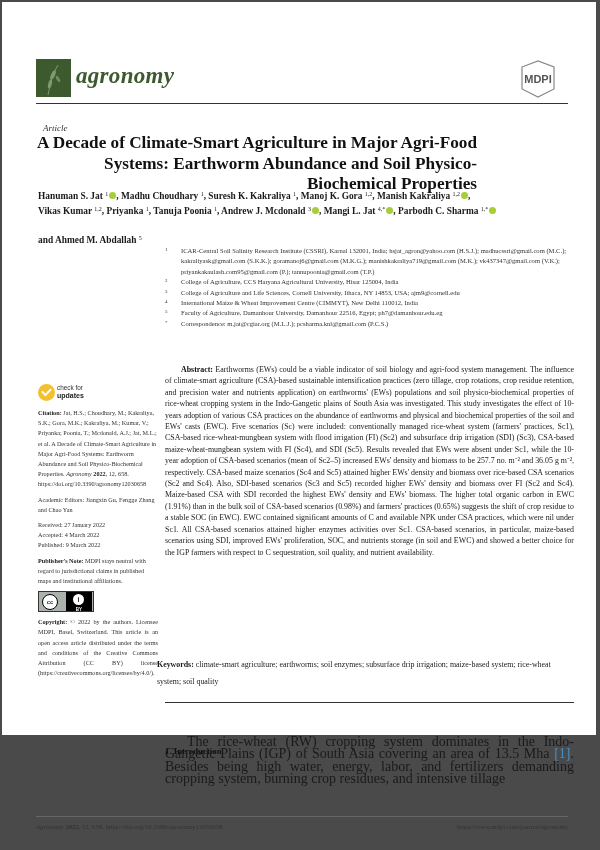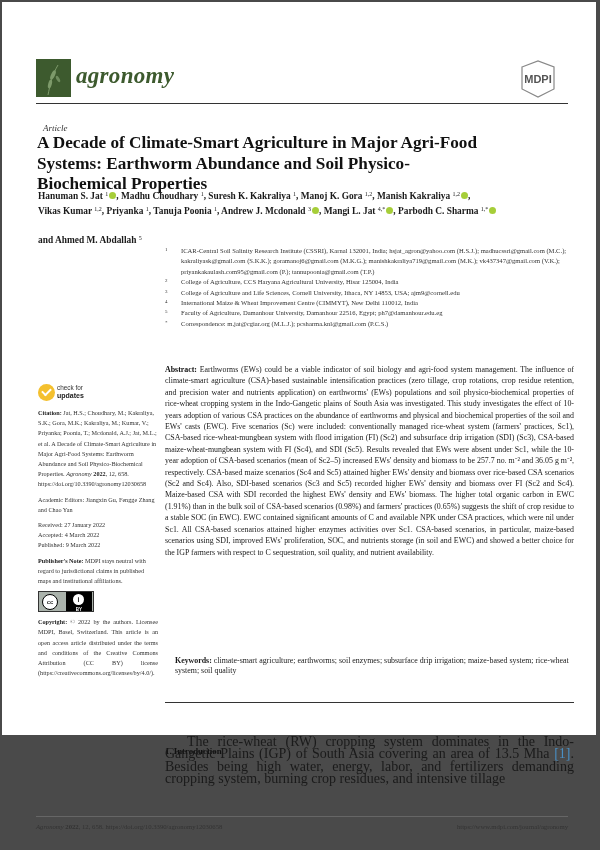--- a/index.html
+++ b/index.html
@@ -26,21 +26,21 @@
     .mdpi { position: absolute; right: 8px; top: 0; width: 44px; height: 40px; }
     .header-rule { position: absolute; left: 0; top: 44px; width: 532px; height: 1px; background: #333; }
 
     .article-type {
       position: absolute; left: 35px; top: 121px;
       font-family: "Liberation Serif", serif; font-style: italic; font-size: 9px; color: #333; margin-left: 6px;
     }
     .title {
       position: absolute; left: 35px; top: 131px; width: 440px;
       font-family: "Liberation Serif", serif; font-weight: bold;
-      font-size: 17.2px; line-height: 20.5px; color: #111;
+      font-size: 17.2px; line-height: 20.5px; color: #111; text-align: right;
     }
     .authors {
       position: absolute; left: 36px; top: 186px; width: 540px;
       font-family: "Liberation Serif", serif; font-weight: bold;
       font-size: 9.4px; line-height: 13.3px; color: #1a1a1a;
     }
     .authors sup { font-size: 6px; font-weight: normal; vertical-align: 3px; }
     .orcid {
       display: inline-block; width: 7px; height: 7px; border-radius: 50%;
       background: #a6ce39; vertical-align: 0px; margin-left: 1px;
@@ -84,24 +84,24 @@
       background: #fff; font-family: "Liberation Sans", sans-serif; font-size: 7px; font-weight: bold; text-align: center; line-height: 11px;
     }
     .cc-by { position: absolute; left: 0; top: 13px; width: 26px; text-align: center; font-family: "Liberation Sans", sans-serif; font-size: 4.5px; color: #fff; font-weight: bold; }
     .justify { text-align: justify; }
 
     .abstract {
       position: absolute; left: 163px; top: 362px; width: 409px;
       font-family: "Liberation Serif", serif; font-size: 7.9px; line-height: 11.4px; color: #1a1a1a;
       text-align: justify;
     }
-    .abstract b { color: #111; }
+    .abstract b { color: #111; margin-left: 16px; }
     .keywords {
-      position: absolute; left: 173px; top: 654px; width: 409px;
-      font-family: "Liberation Serif", serif; font-size: 7.9px; line-height: 10px; color: #1a1a1a;
+      position: absolute; left: 155px; top: 654px; width: 409px;
+      font-family: "Liberation Serif", serif; font-size: 7.9px; line-height: 17px; color: #1a1a1a;
     }
     .section-rule { position: absolute; left: 163px; top: 700px; width: 409px; height: 1px; background: #333; }
     .intro-heading {
       position: absolute; left: 163px; top: 744px;
       font-family: "Liberation Serif", serif; font-weight: bold; font-size: 8.8px; color: #111;
     }
     .intro-text {
       position: absolute; left: 163px; top: 734px; width: 409px;
       font-family: "Liberation Serif", serif; font-size: 14px; line-height: 12.3px; color: #1a1a1a; text-align: justify;
     }

